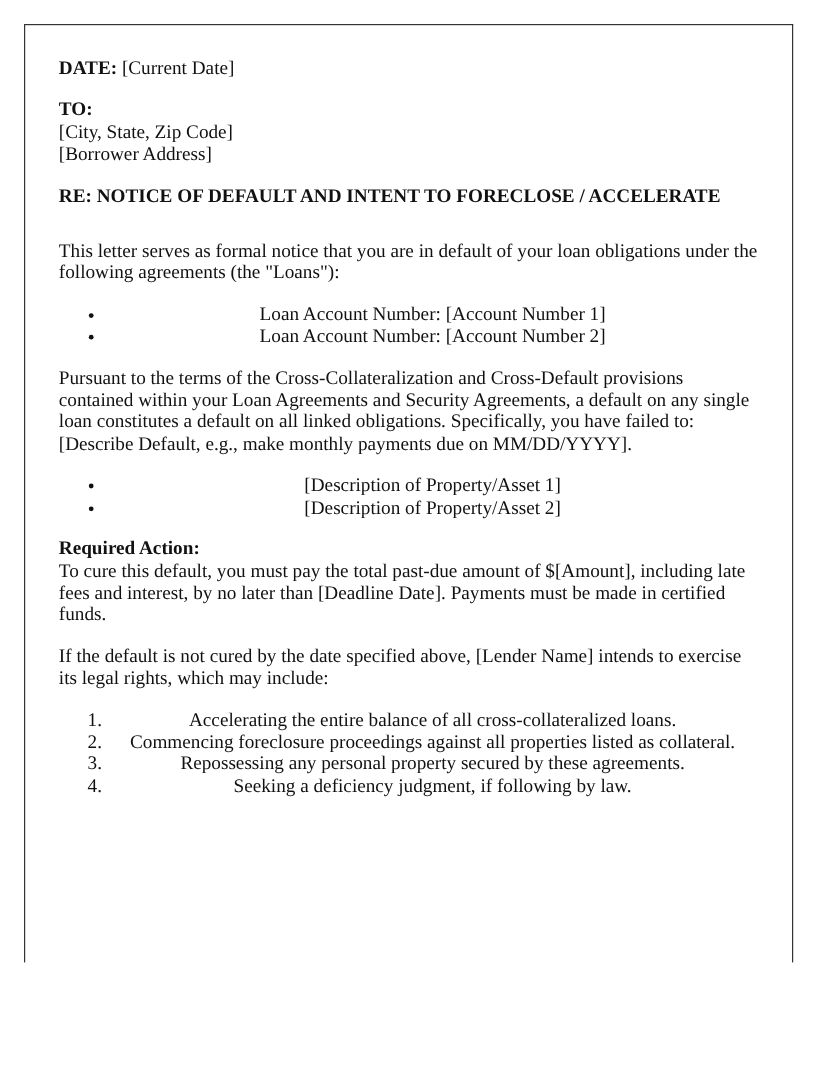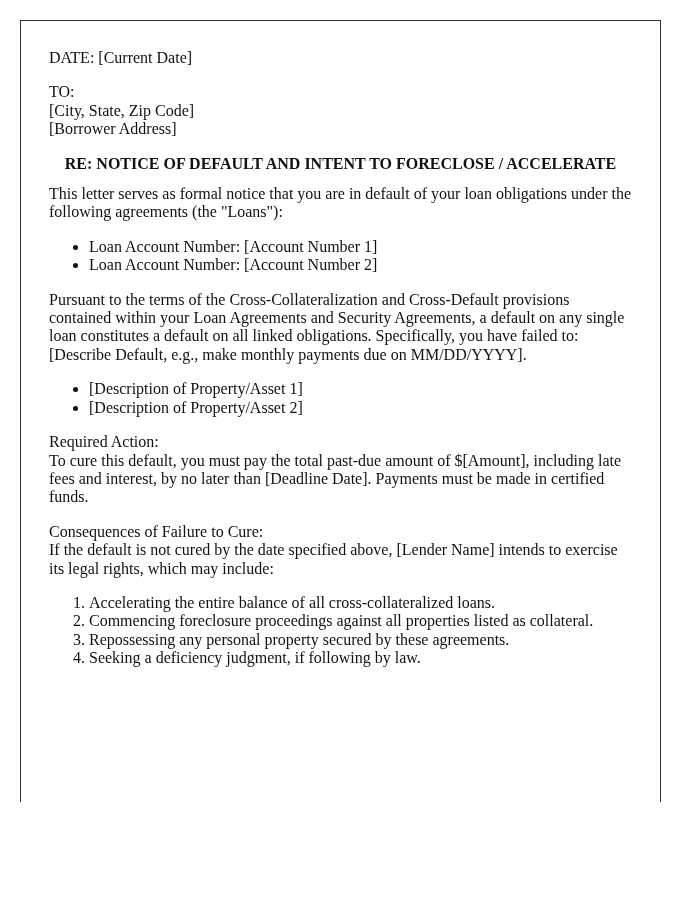--- a/index.html
+++ b/index.html
@@ -27,30 +27,30 @@
       border-top: 1px solid #333333;
       border-left: 1px solid #333333;
       border-right: 1px solid #333333;
       padding: 28px 28px 0 28px;
       overflow: hidden;
     }
     p {
       margin: 0 0 16px 0;
     }
     .label {
-      font-weight: normal;
+      font-weight: bold;
     }
     .heading-re {
       font-weight: bold;
-      margin-bottom: 12px;
-      text-align: center;
+      margin-bottom: 28px;
     }
     ul, ol {
       margin: 0 0 16px 0;
       padding-left: 40px;
+      text-align: center;
     }
     ul li, ol li {
       margin: 0;
     }
     .line {
       display: block;
     }
     strong {
       font-weight: normal;
     }
@@ -85,21 +85,20 @@
     <li>[Description of Property/Asset 1]</li>
     <li>[Description of Property/Asset 2]</li>
   </ul>
 
   <p>
     <span class="line label">Required Action:</span>
     <span>To cure this default, you must pay the total past-due amount of </span><strong>$[Amount]</strong><span>, including late fees and interest, by no later than [Deadline Date]. Payments must be made in certified funds.</span>
   </p>
 
   <p>
-    <span class="line label">Consequences of Failure to Cure:</span>
     <span>If the default is not cured by the date specified above, [Lender Name] intends to exercise its legal rights, which may include:</span>
   </p>
 
   <ol>
     <li>Accelerating the entire balance of all cross-collateralized loans.</li>
     <li>Commencing foreclosure proceedings against all properties listed as collateral.</li>
     <li>Repossessing any personal property secured by these agreements.</li>
     <li>Seeking a deficiency judgment, if following by law.</li>
   </ol>
 

